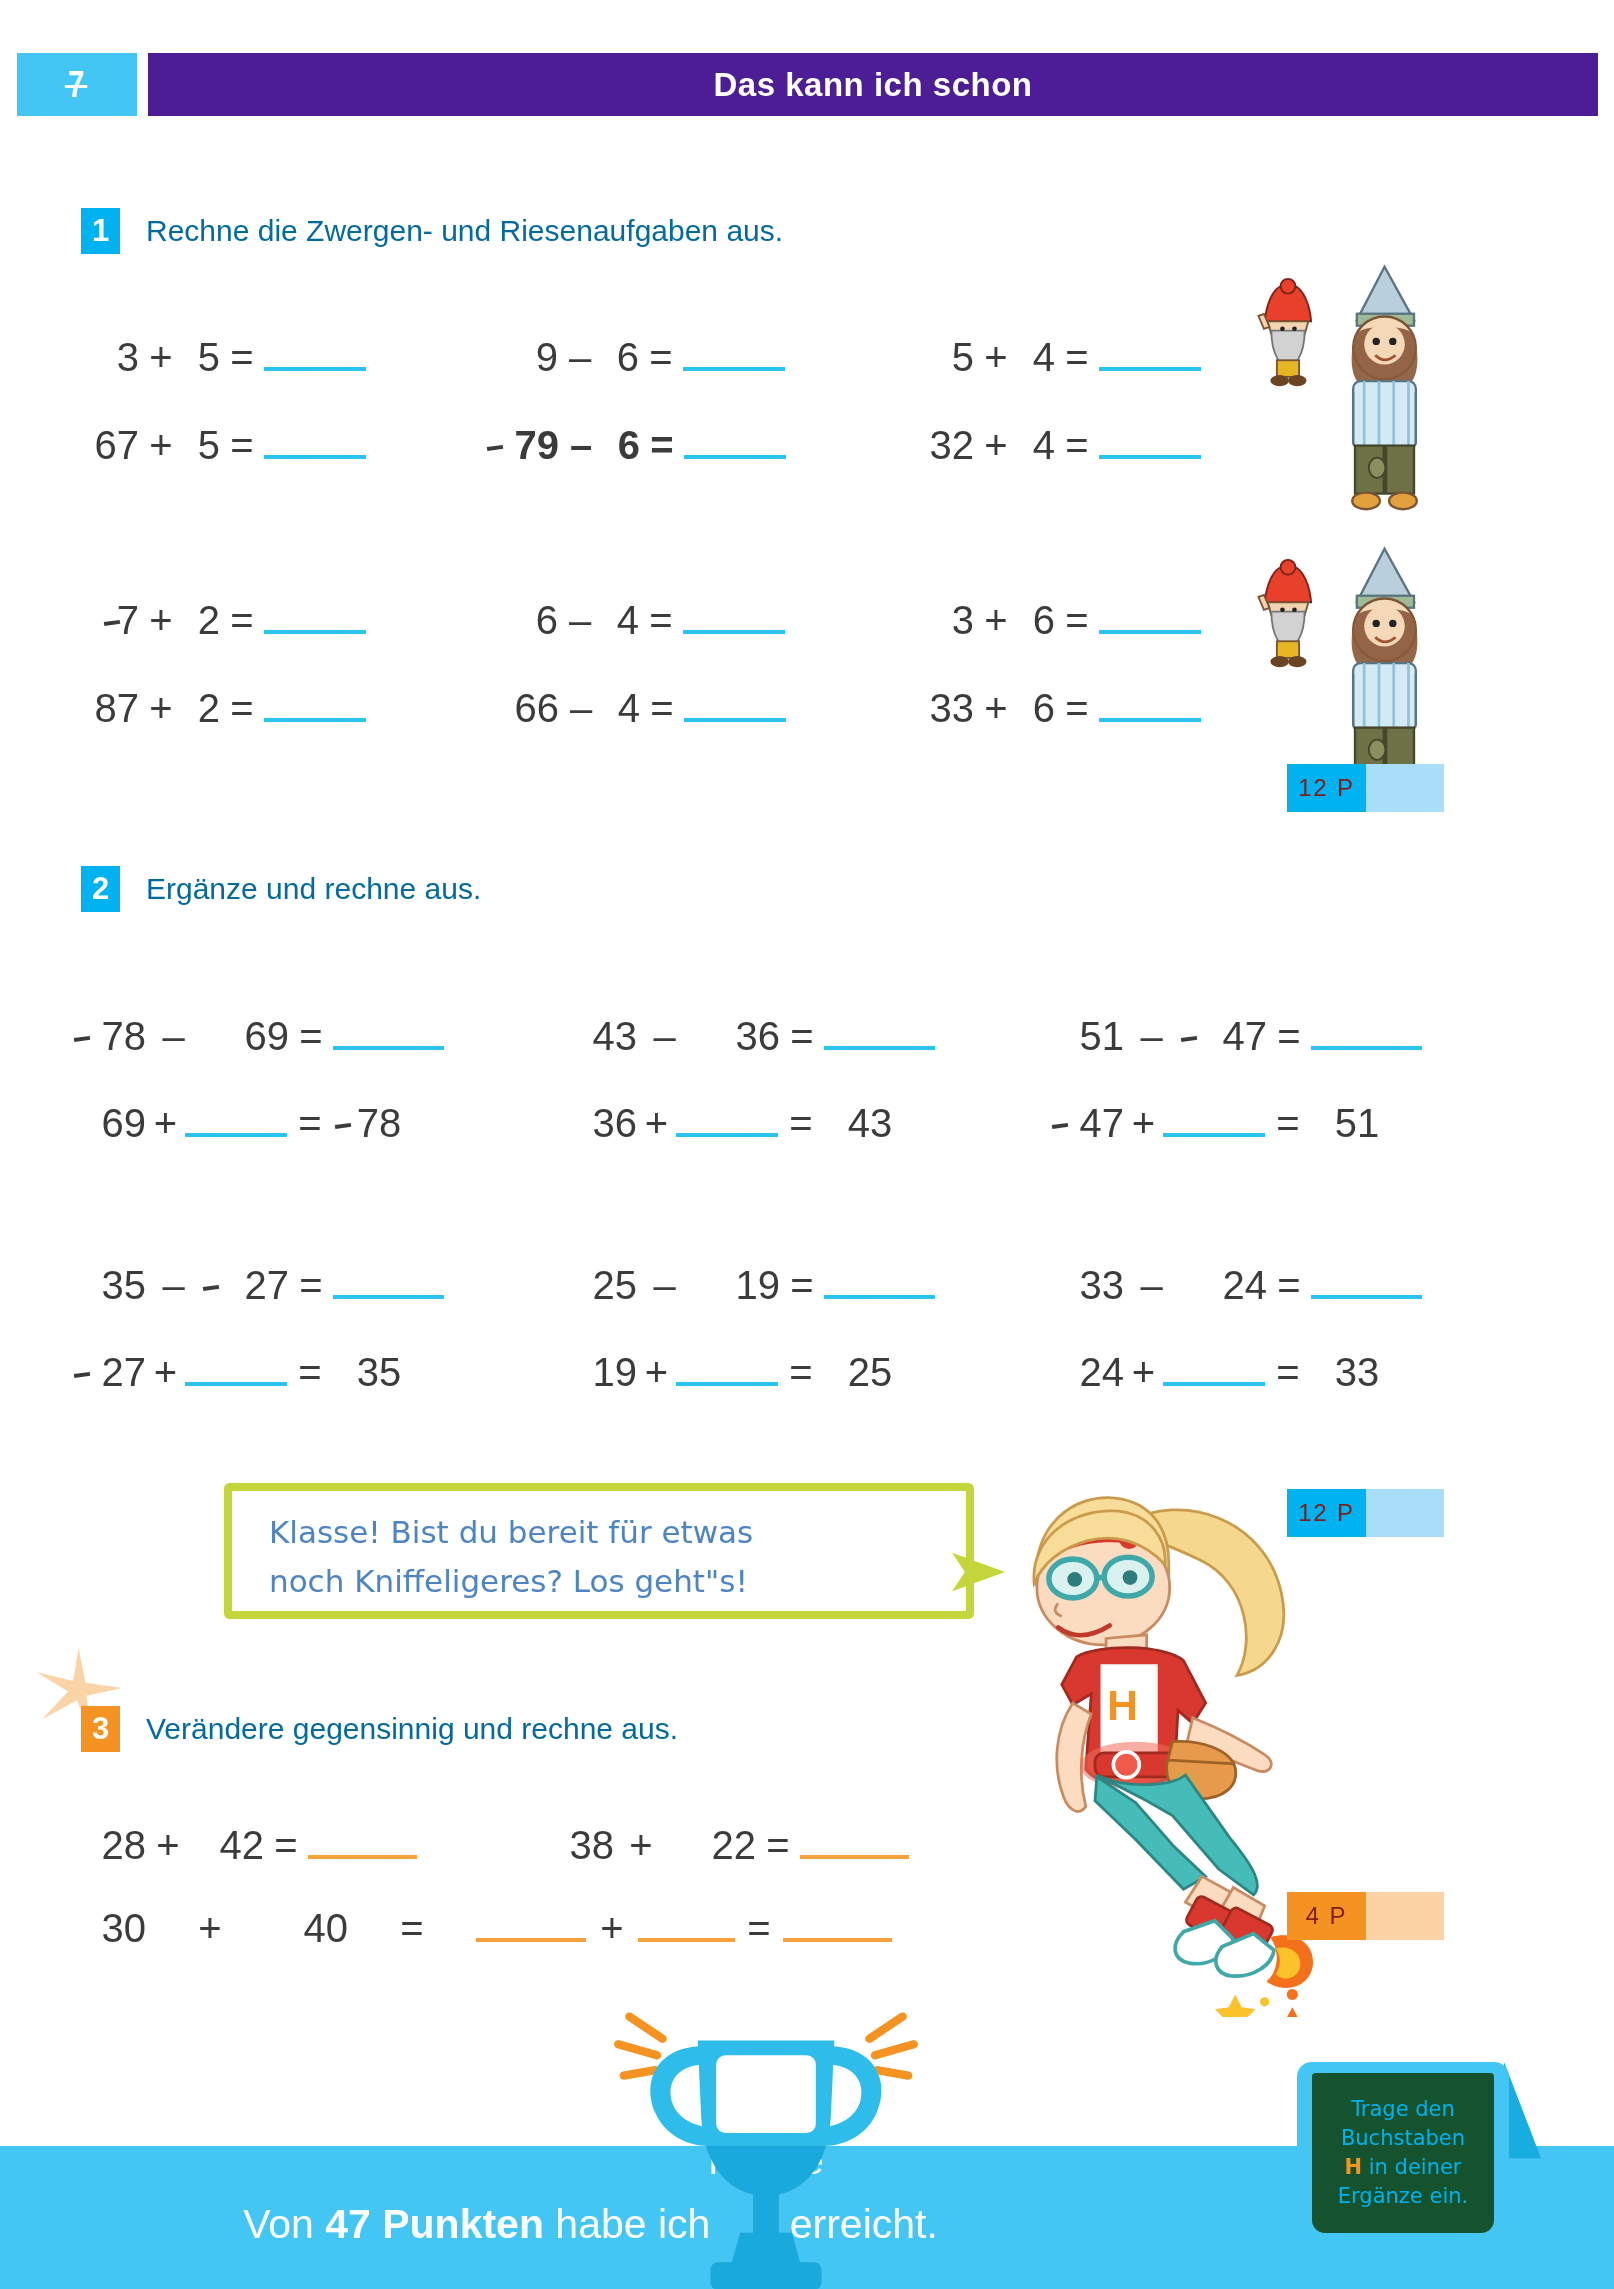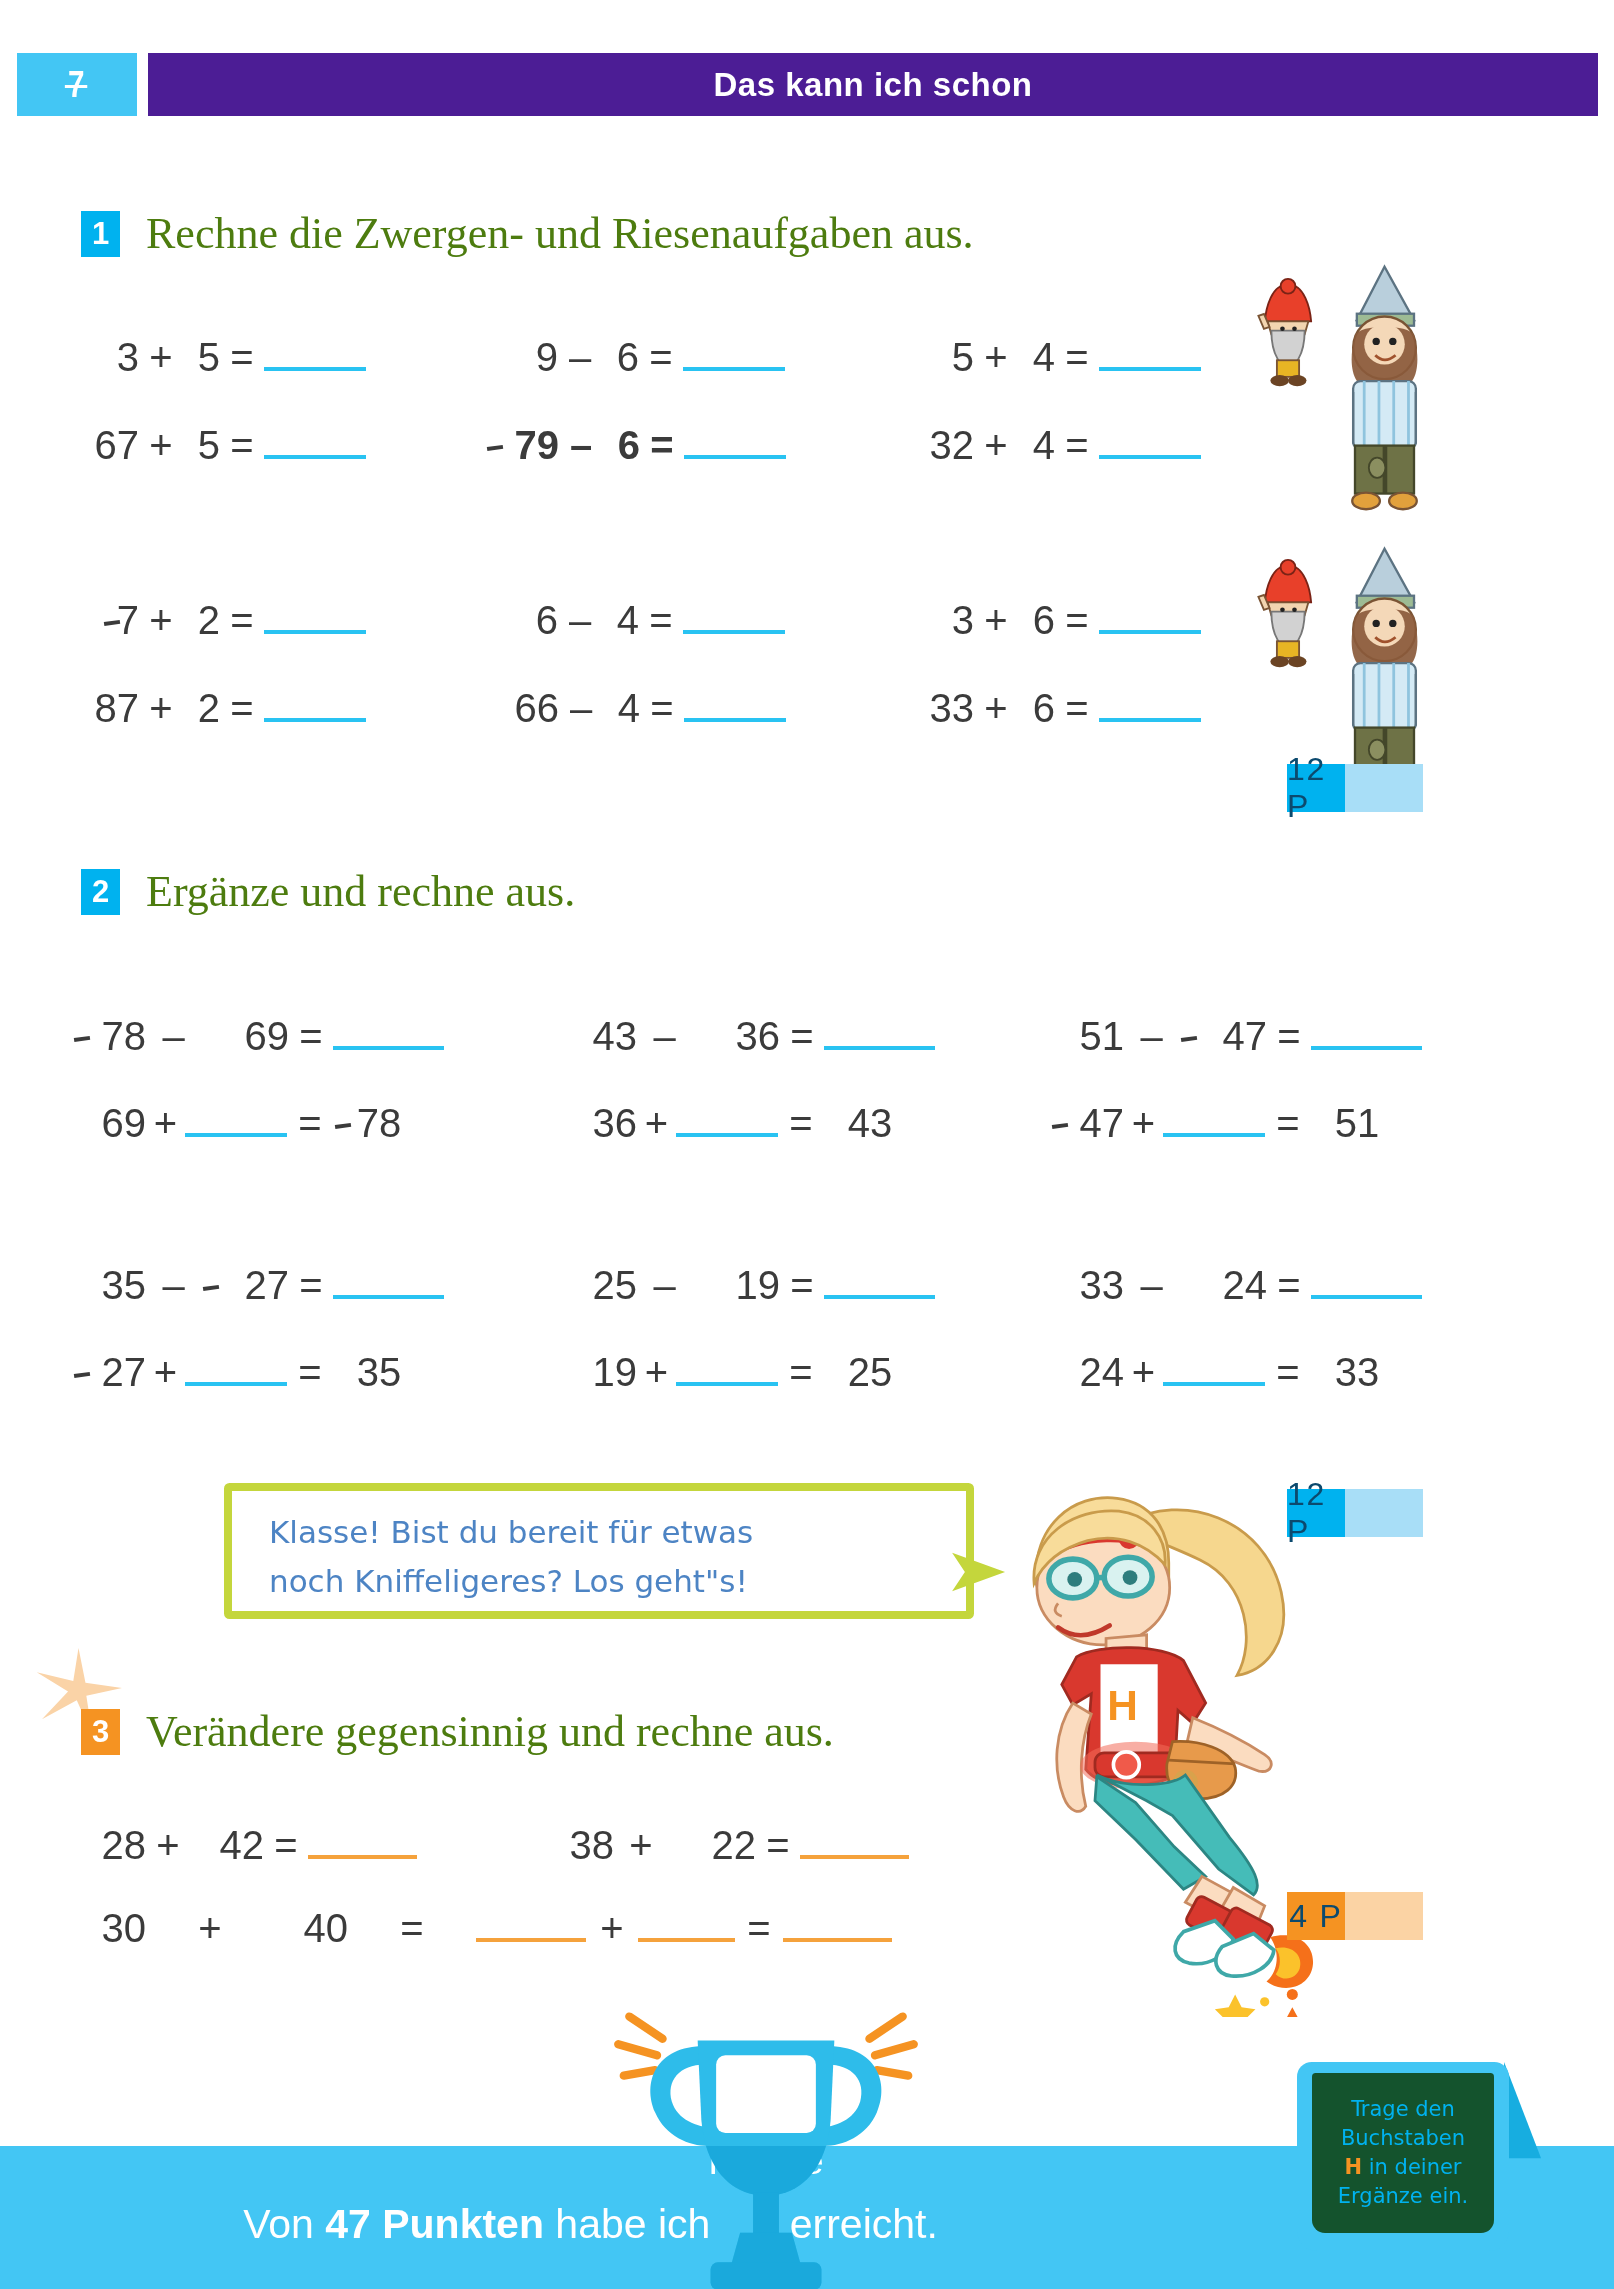--- a/index.html
+++ b/index.html
@@ -37,22 +37,22 @@
   
   .task-head{display:flex;align-items:center;}
   .task-num{
     width:39px;height:46px;display:flex;align-items:center;justify-content:center;
     color:#fff;font-weight:bold;font-size:31px;flex:0 0 auto;
     font-family:"Liberation Sans Narrow","Liberation Sans",sans-serif;
   }
   .task-num.blue{background:#00B2EF;}
   .task-num.orange{background:#F59322;}
   .task-text{
-    margin-left:26px;font-size:44px;color:#4d7c0f;white-space:nowrap;
-    font-family:Liberation Serif, serif;
+    margin-left:26px;font-size:30px;color:#0369a1;white-space:nowrap;
+    font-family:Liberation Sans, sans-serif;
   }
   .eq{
     display:flex;align-items:baseline;white-space:nowrap;
     font-size:40px;color:#3b3b3b;
     font-family:"Liberation Sans Narrow","Liberation Sans",sans-serif;
   }
   .eq .n{display:inline-block;text-align:right;}
   .eq .op{display:inline-block;text-align:center;}
   .eq .blank{
     display:inline-block;border-bottom:4.6px solid #29C3F2;
@@ -63,22 +63,22 @@
   
   .sev{position:relative;display:inline-block;}
   .sev::after{
     content:"";position:absolute;left:1.8px;width:15.7px;top:52%;height:3.7px;
     background:#3b3b3b;transform:rotate(-8deg);
   }
 
   
   .pbadge{display:flex;height:48px;}
   .pbadge .filled{
-    width:58px;display:flex;align-items:center;justify-content:center;
-    color:#0c4a6e;font-size:32px;letter-spacing:1.8px;
+    width:79px;display:flex;align-items:center;justify-content:center;
+    color:#7f1d1d;font-size:24px;letter-spacing:1.8px;
   }
   .pbadge .empty{width:78px;}
   .pbadge.blue .filled{background:#00B2EF;}
   .pbadge.blue .empty{background:#A8DEF7;}
   .pbadge.orange .filled{background:#F59322;}
   .pbadge.orange .empty{background:#FBD3A4;}
 
   
   #bubble{
     left:224px;top:1483px;width:734px;height:120px;

